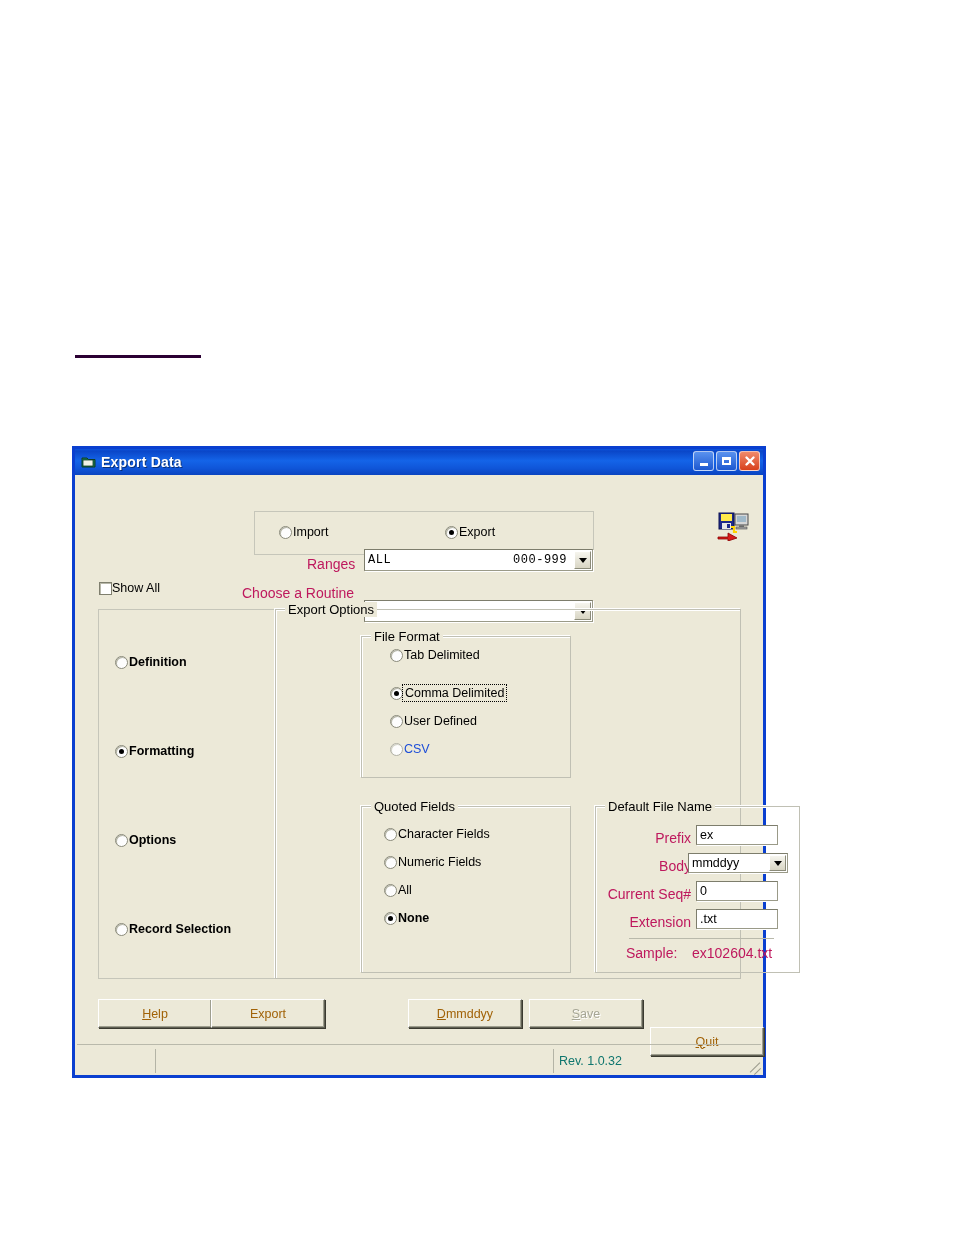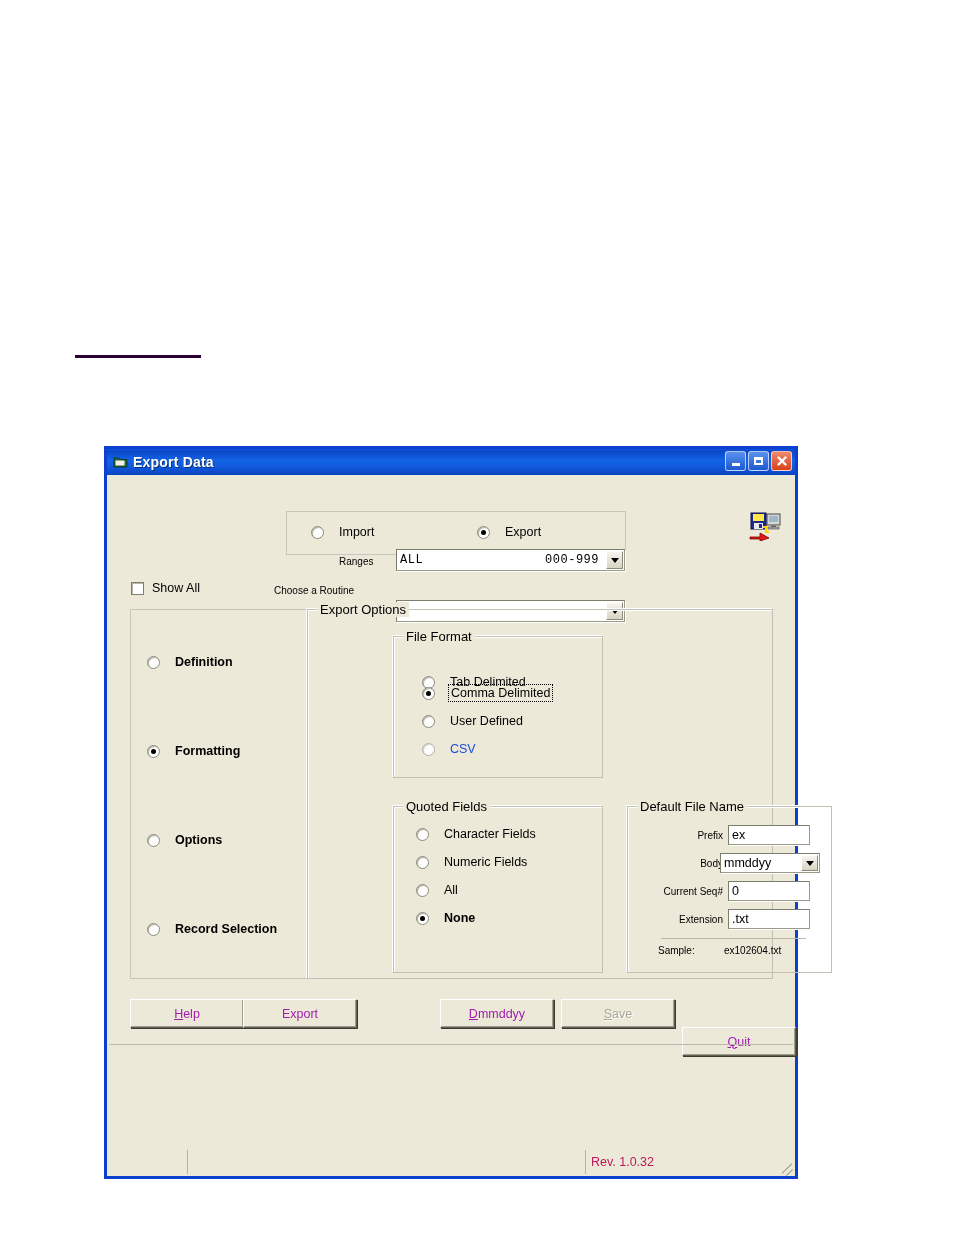--- a/index.html
+++ b/index.html
@@ -11,25 +11,24 @@
   }
 
   
   .doc-rule{
     position:absolute;left:75px;top:355px;width:126px;height:3px;
     background:#2b0033;
   }
 
   
   .window{
-    position:absolute;left:72px;top:446px;width:694px;height:733px;
+    position:absolute;left:72px;top:446px;width:694px;height:632px;
     border:3px solid #0a3fd0;
     background:#ece9d8;
     box-sizing:border-box;
-    margin-left:32px;
   }
   .titlebar{
     height:26px;
     background:linear-gradient(180deg,#0c54dd 0%,#0a46c8 8%,#1464e8 45%,#0f55d8 75%,#0a44c0 100%);
     display:flex;align-items:center;padding:0 3px 0 6px;position:relative;
   }
   .title-ico{width:15px;height:14px;position:relative;margin-right:5px;flex:0 0 auto;}
   .title-text{
     color:#ffffff;font-size:14px;font-weight:bold;
     text-shadow:1px 1px 0 rgba(0,0,0,.45);
@@ -62,21 +61,21 @@
     content:"";position:absolute;left:3px;top:3px;width:5px;height:5px;
     border-radius:50%;background:#000;
   }
   .radio.dis{border-color:#b0b0a4;box-shadow:inset 1px 1px 0 #d4d4c8;}
   .chk{
     width:13px;height:13px;background:#ffffff;
     border:1px solid #7f7f6e;
     box-shadow:inset 1px 1px 0 #b8b8a9;
     box-sizing:border-box;display:inline-block;flex:0 0 auto;
   }
-  .opt{display:flex;align-items:center;gap:15px;font-size:12.5px;color:#000;}
+  .opt{display:flex;align-items:center;gap:1px;font-size:12.5px;color:#000;}
   .opt.dis{color:#1d4ed8;}
   .opt .lab{position:relative;white-space:nowrap;}
   .focusbox .lab{outline:1px dotted #000;outline-offset:1px;padding:0 1px;}
 
   .group{
     position:absolute;border:1px solid #c0c0b4;
     box-shadow:1px 1px 0 #ffffff inset, -1px -1px 0 #ffffff;
     box-sizing:border-box;
   }
   .group > .gtitle{
@@ -102,45 +101,45 @@
   .combo .arrow{
     position:absolute;right:1px;top:1px;bottom:1px;width:17px;
     background:linear-gradient(180deg,#f6f5ee,#d8d5c4);
     border:1px solid #ffffff;border-right-color:#8b8b7a;border-bottom-color:#8b8b7a;
     box-sizing:border-box;display:flex;align-items:center;justify-content:center;
   }
   .combo .arrow::after{
     content:"";width:0;height:0;border-left:4px solid transparent;
     border-right:4px solid transparent;border-top:5px solid #000;
   }
-  .lbl{position:absolute;font-size:10px;color:#000000;white-space:nowrap;}
+  .lbl{position:absolute;font-size:14px;color:#be185d;white-space:nowrap;}
 
   .btn{
     position:absolute;height:29px;
     background:#ece9d8;
     border:1px solid #ffffff;
     border-right-color:#5f5f52;border-bottom-color:#5f5f52;
     box-shadow:1px 1px 0 #3a3a30, inset -1px -1px 0 #9e9e8e;
     box-sizing:border-box;
-    font-size:12.5px;color:#a21caf;
+    font-size:12.5px;color:#a16207;
     display:flex;align-items:center;justify-content:center;
     font-family:"Liberation Sans", sans-serif;
   }
   .btn.dis{color:#a6a695;text-shadow:1px 1px 0 #ffffff;}
   .btn u{text-decoration:underline;}
 
   
   .status{
     position:absolute;left:2px;right:2px;bottom:2px;height:24px;
     display:flex;align-items:stretch;
   }
   .spane{
     border-left:1px solid #b4b4a6;
     display:flex;align-items:center;padding:0 5px;
-    font-size:12.5px;color:#be185d;box-sizing:border-box;
+    font-size:12.5px;color:#0f766e;box-sizing:border-box;
   }
   .spane:first-child{border-left:none;}
   .grip{
     width:16px;align-self:flex-end;height:16px;position:relative;flex:0 0 auto;
   }
   .grip::before,.grip::after{
     content:"";position:absolute;background:#9a9a8c;
     transform:rotate(-45deg);
   }
   .grip::before{width:14px;height:1px;right:-1px;bottom:5px;}
@@ -212,21 +211,21 @@
       </div>
     </div>
 
     <span class="lbl" style="left:232px;top:81px;">Ranges</span>
     <div class="field combo" style="left:289px;top:74px;width:229px;height:22px;">
       <span style="font-family:'Liberation Mono',monospace;font-size:12px;letter-spacing:.5px;">ALL</span>
       <span style="font-family:'Liberation Mono',monospace;font-size:12px;letter-spacing:.5px;margin-left:auto;margin-right:6px;">000-999</span>
       <span class="arrow"></span>
     </div>
 
-    <div class="opt" style="position:absolute;left:24px;top:106px;gap:8px;">
+    <div class="opt" style="position:absolute;left:24px;top:106px;gap:0;">
       <span class="chk"></span>
       <span class="lab">Show All</span>
     </div>
 
     <span class="lbl" style="left:167px;top:110px;">Choose a Routine</span>
     <div class="field combo" style="left:289px;top:103px;width:229px;height:22px;">
       <span></span>
       <span class="arrow"></span>
     </div>
 
@@ -248,21 +247,21 @@
         <span class="lab">Record Selection</span>
       </div>
     </div>
 
     <div class="group" style="left:200px;top:134px;width:466px;height:370px;">
       <span class="gtitle">Export Options</span>
 
       <div class="group" style="left:85px;top:26px;width:210px;height:142px;">
         <span class="gtitle">File Format</span>
 
-        <div class="opt" style="position:absolute;left:28px;top:38px;">
+        <div class="opt" style="position:absolute;left:28px;top:11px;">
           <span class="radio"></span>
           <span class="lab">Tab Delimited</span>
         </div>
 
         <div class="opt focusbox" style="position:absolute;left:28px;top:49px;">
           <span class="radio on"></span>
           <span class="lab">Comma Delimited</span>
         </div>
 
         <div class="opt" style="position:absolute;left:28px;top:77px;">

